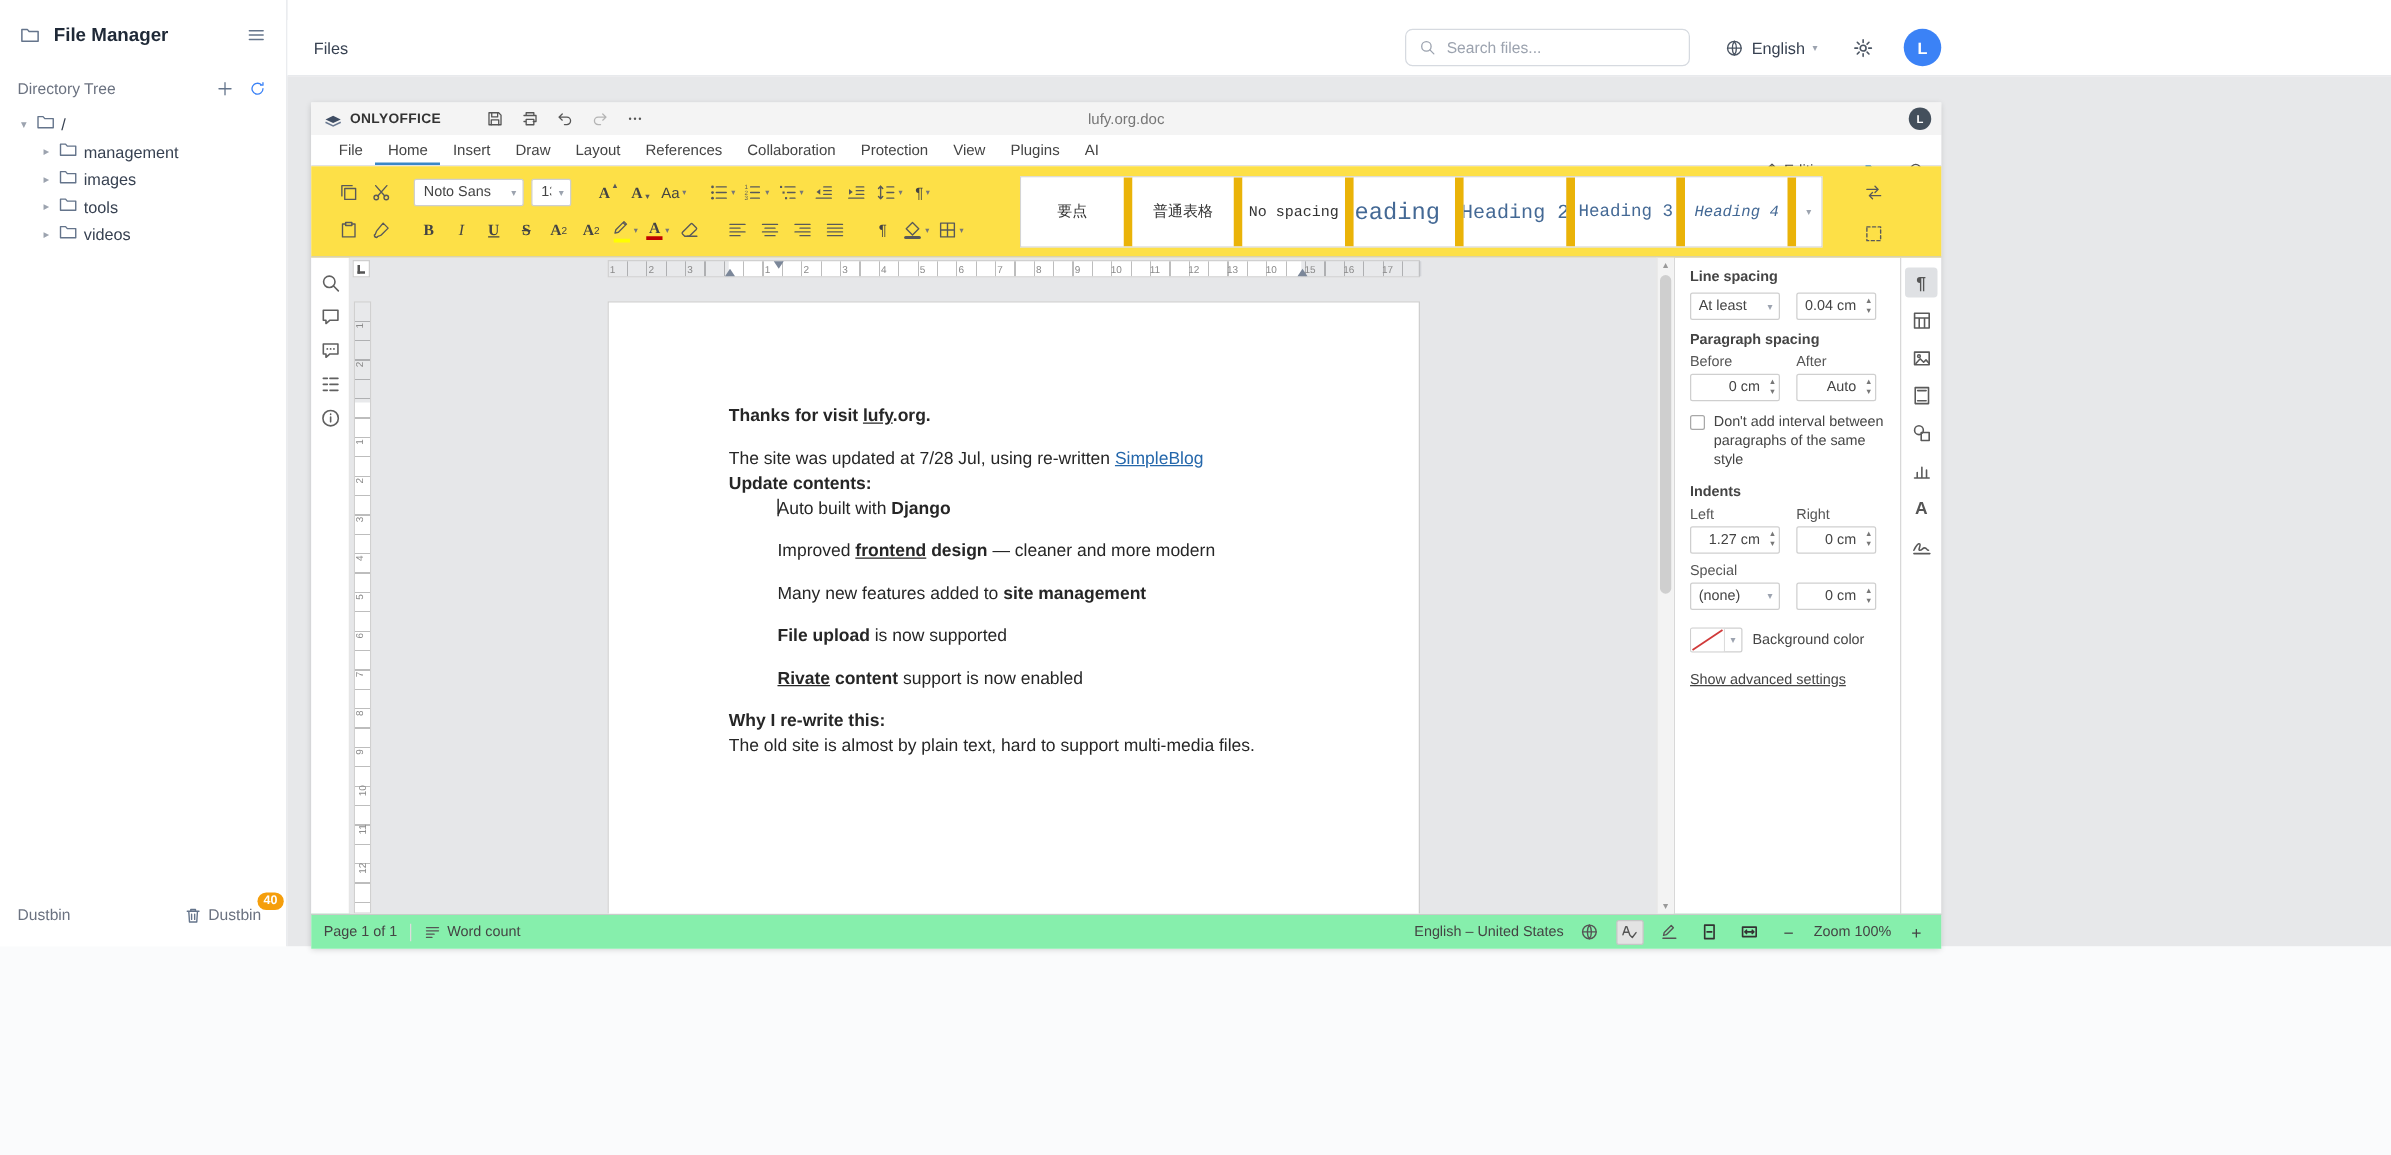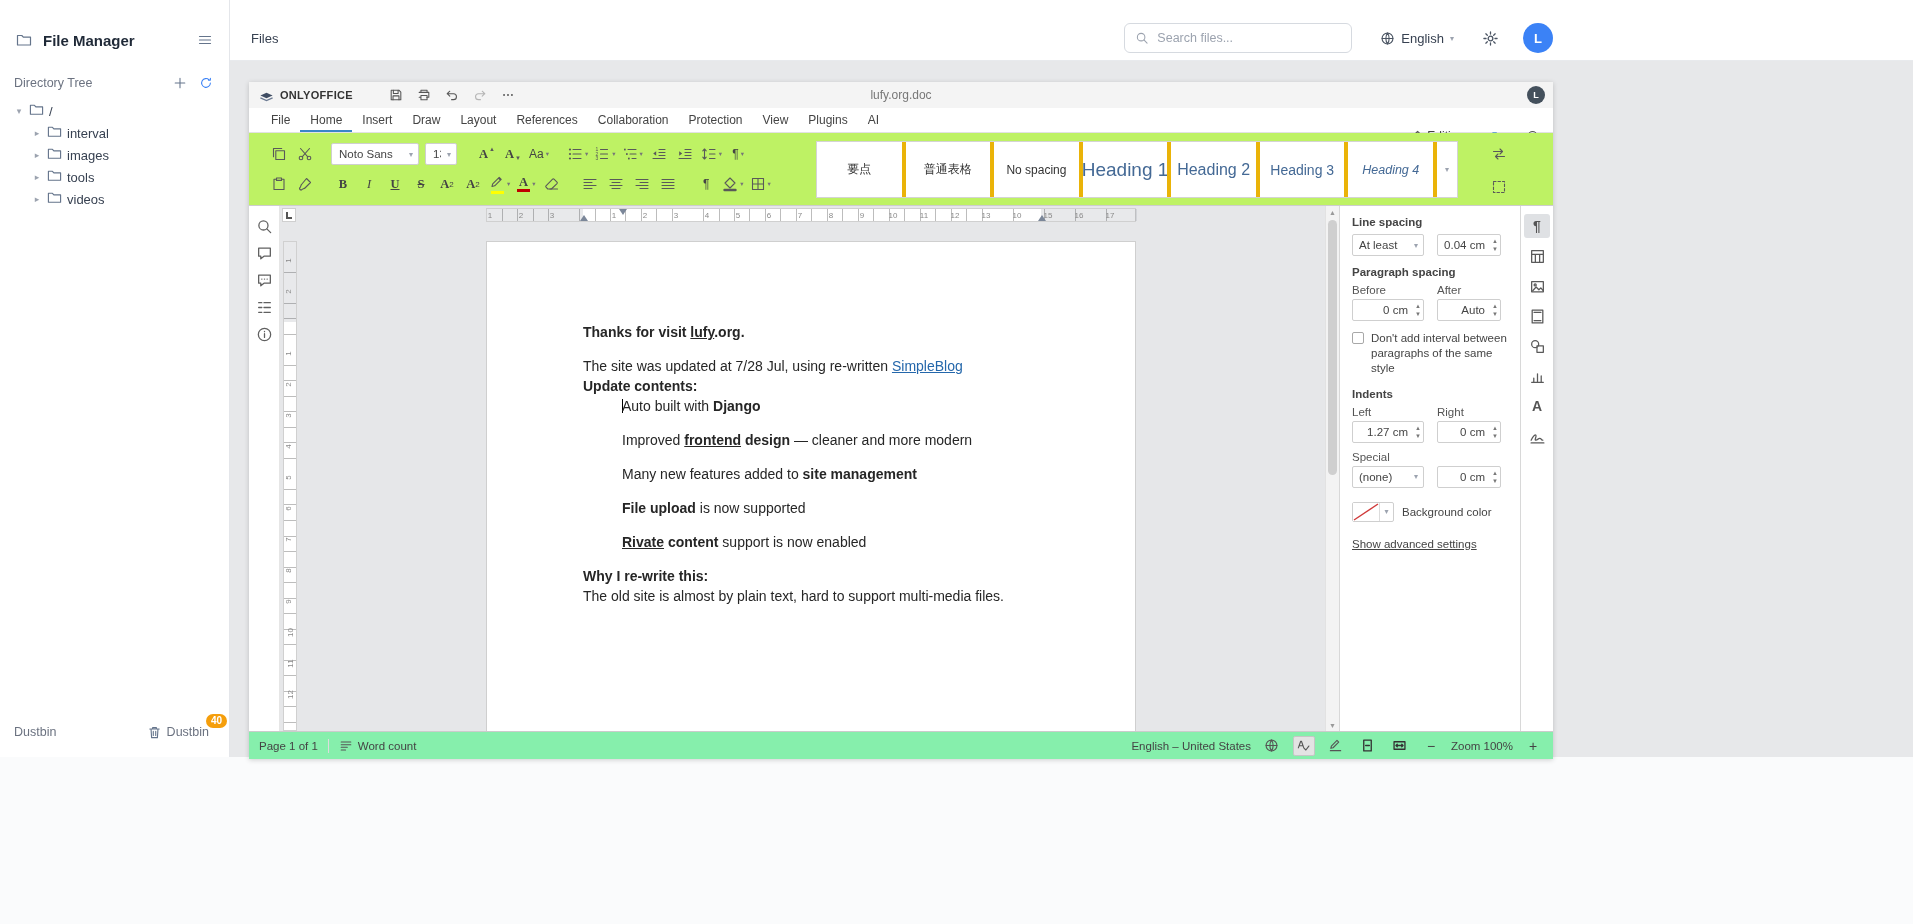--- a/index.html
+++ b/index.html
@@ -1,21 +1,21 @@
 <!DOCTYPE html>
 <html><head>
 <meta charset="utf-8">
 <style>
   * { box-sizing: border-box; margin: 0; padding: 0; }
   html,body { width:1913px; height:924px; font-family:"Liberation Sans",sans-serif; background:#fafbfc; }
   .app { display:flex; height:757px; background:#fff; }
 
   
   .sidebar { width:230px; flex:none; border-right:1px solid #e4e6ea; display:flex; flex-direction:column; background:#fff; }
-  .sb-head { height:56px; display:flex; align-items:center; padding:16px 14px; gap:9px;margin-top:12px; }
+  .sb-head { height:56px; display:flex; align-items:center; padding:16px 14px; gap:9px; }
   .sb-head .ttl { font-size:15px; font-weight:700; color:#1f2937; flex:1; }
   .icon-btn { border:none; background:transparent; display:inline-flex; align-items:center; justify-content:center; cursor:pointer; padding:2px; }
   svg.ic { width:16px; height:16px; stroke:#64748b; fill:none; stroke-width:1.2; stroke-linecap:round; stroke-linejoin:round; }
   .sb-tree-head { display:flex; align-items:center; padding:0 14px; height:30px; color:#6b7280; font-size:12.5px; gap:8px; }
   .sb-tree-head .lbl { flex:1; }
   .sb-tree-head svg.ic { width:14px; height:14px; }
   .sb-tree-head .refresh svg.ic { stroke:#3b82f6; }
   .tree { padding:2px 6px; }
   .tree-row { display:flex; align-items:center; height:22px; font-size:13px; color:#374151; gap:5px; padding-left:8px; cursor:pointer; border-radius:4px; }
   .tree-row.lv1 { padding-left:26px; }
@@ -57,41 +57,41 @@
   .doc-title { position:absolute; left:50%; transform:translateX(-50%); font-size:12px; color:#777; }
   .ed-avatar { position:absolute; right:8px; top:4px; width:18px; height:18px; border-radius:50%; color:#fff; font-size:9px; font-weight:700; display:flex; align-items:center; justify-content:center; cursor:pointer; }
 
   .ed-tabs { height:25px; background:#fff; display:flex; align-items:stretch; padding:0 12px; border-bottom:1px solid #e2e2e2; position:relative; flex:none; }
   .ed-tab { border:none; background:transparent; font-size:12px; color:#444; padding:0 10px; cursor:pointer; font-family:inherit; }
   .ed-tab.active { box-shadow:inset 0 -2px 0 #3a87c8; }
   .tabs-right { position:absolute; right:10px; top:16px; height:100%; display:flex; align-items:center; gap:16px; }
   .mode-sel { display:flex; align-items:center; gap:5px; font-size:12px; color:#444; cursor:pointer; }
   .tabs-right svg.ic { width:15px; height:15px; stroke:#555; }
 
-  .ed-toolbar { height:73px; background:#bef264; border-bottom:1px solid #cdcdcd; position:relative; padding:6px 0 6px 18px; flex:none; }
+  .ed-toolbar { height:73px; background:#fde047; border-bottom:1px solid #cdcdcd; position:relative; padding:6px 0 6px 18px; flex:none; }
   .tb-row { display:flex; align-items:center; height:30px; }
   .tb-group { display:flex; align-items:center; gap:2px; margin-right:14px; }
   .tb-btn { height:24px; min-width:24px; border:none; background:transparent; display:inline-flex; align-items:center; justify-content:center; color:#444; padding:0 2px; border-radius:2px; cursor:pointer; font-family:inherit; }
   .tb-btn svg { width:16px; height:16px; stroke:#595959; fill:none; stroke-width:1.1; stroke-linecap:round; stroke-linejoin:round; }
   .dd { font-size:6.5px; color:#777; margin-left:2px; }
   .tb-glyph { font-size:12.5px; font-weight:700; font-family:"Liberation Serif",serif; color:#444; line-height:1; }
   .g-italic .tb-glyph { font-style:italic; font-weight:400; }
   .g-und .tb-glyph { text-decoration:underline; }
   .g-strike .tb-glyph { text-decoration:line-through; }
   .g-case .tb-glyph, .g-para .tb-glyph { font-family:"Liberation Sans",sans-serif; font-weight:400; font-size:12px; }
   .mini { font-size:6px; color:#595959; position:relative; top:-5px; margin-left:1px; }
   .mini.dn { top:4px; }
   sup.s2 { font-size:8px; } sub.s2 { font-size:8px; }
   .colwrap { display:flex; flex-direction:column; align-items:center; line-height:1; gap:1px; }
   .cbar { width:13px; height:3px; display:block; }
   .tb-combo { height:22px; background:#fff; border:1px solid #cfcfcf; border-radius:2px; display:inline-flex; align-items:center; padding:0 5px 0 7px; font-size:11.5px; color:#444; gap:6px; cursor:pointer; margin-right:4px; }
   .tb-combo .val { flex:1; overflow:hidden; white-space:nowrap; text-align:left; }
 
   .styles-gallery { position:absolute; right:95px; top:8px; width:642px; height:57px; display:flex; border:1px solid #d4d4d4; background:#fff; }
-  .style-cell { flex:1; border-right:4px solid #eab308; display:flex; align-items:center; justify-content:center; overflow:hidden; white-space:nowrap; cursor:pointer; background:#fff; border-top:none; border-bottom:none; border-left:none; font-family:Liberation Sans, sans-serif;text-align:center; }
+  .style-cell { flex:1; border-right:7px solid #eab308; display:flex; align-items:center; justify-content:center; overflow:hidden; white-space:nowrap; cursor:pointer; background:#fff; border-top:none; border-bottom:none; border-left:none; font-family:Liberation Mono, monospace;text-align:center; }
   .st-cn,.st-normal { font-size:12px; color:#333; }
   .st-h1 { font-size:19px; color:#446995; }
   .st-h2 { font-size:16px; color:#446995; }
   .st-h3 { font-size:14px; color:#446995; }
   .st-h4 { font-size:12.5px; color:#446995; font-style:italic; }
   .gal-dd { width:20px; flex:none; display:flex; align-items:center; justify-content:center; border:none; background:#fff; cursor:pointer; }
   .tb-right { position:absolute; right:42px; top:9px; display:flex; flex-direction:column; gap:9px; }
 
   
   .ed-body { flex:1; display:flex; min-height:0; overflow:hidden; }
@@ -203,21 +203,21 @@
           <span><svg class="ic" viewBox="0 0 16 16">
               <path d="M1.5 13V3.5h4.3L7.3 5.2h7.2V13z"></path>
             </svg></span>
           <span>/</span>
         </div>
         <div class="tree-row lv1">
           <span class="tree-caret">▸</span>
           <span><svg class="ic" viewBox="0 0 16 16">
               <path d="M1.5 13V3.5h4.3L7.3 5.2h7.2V13z"></path>
             </svg></span>
-          <span>interval</span>
+          <span>management</span>
         </div>
         <div class="tree-row lv1">
           <span class="tree-caret">▸</span>
           <span><svg class="ic" viewBox="0 0 16 16">
               <path d="M1.5 13V3.5h4.3L7.3 5.2h7.2V13z"></path>
             </svg></span>
           <span>images</span>
         </div>
         <div class="tree-row lv1">
           <span class="tree-caret">▸</span>

